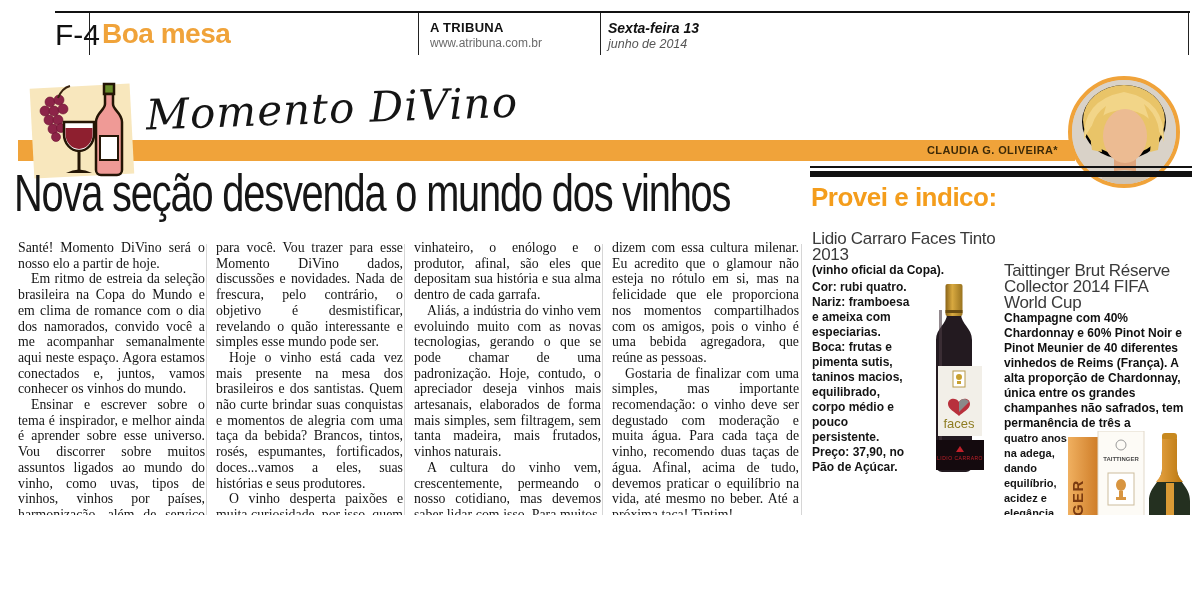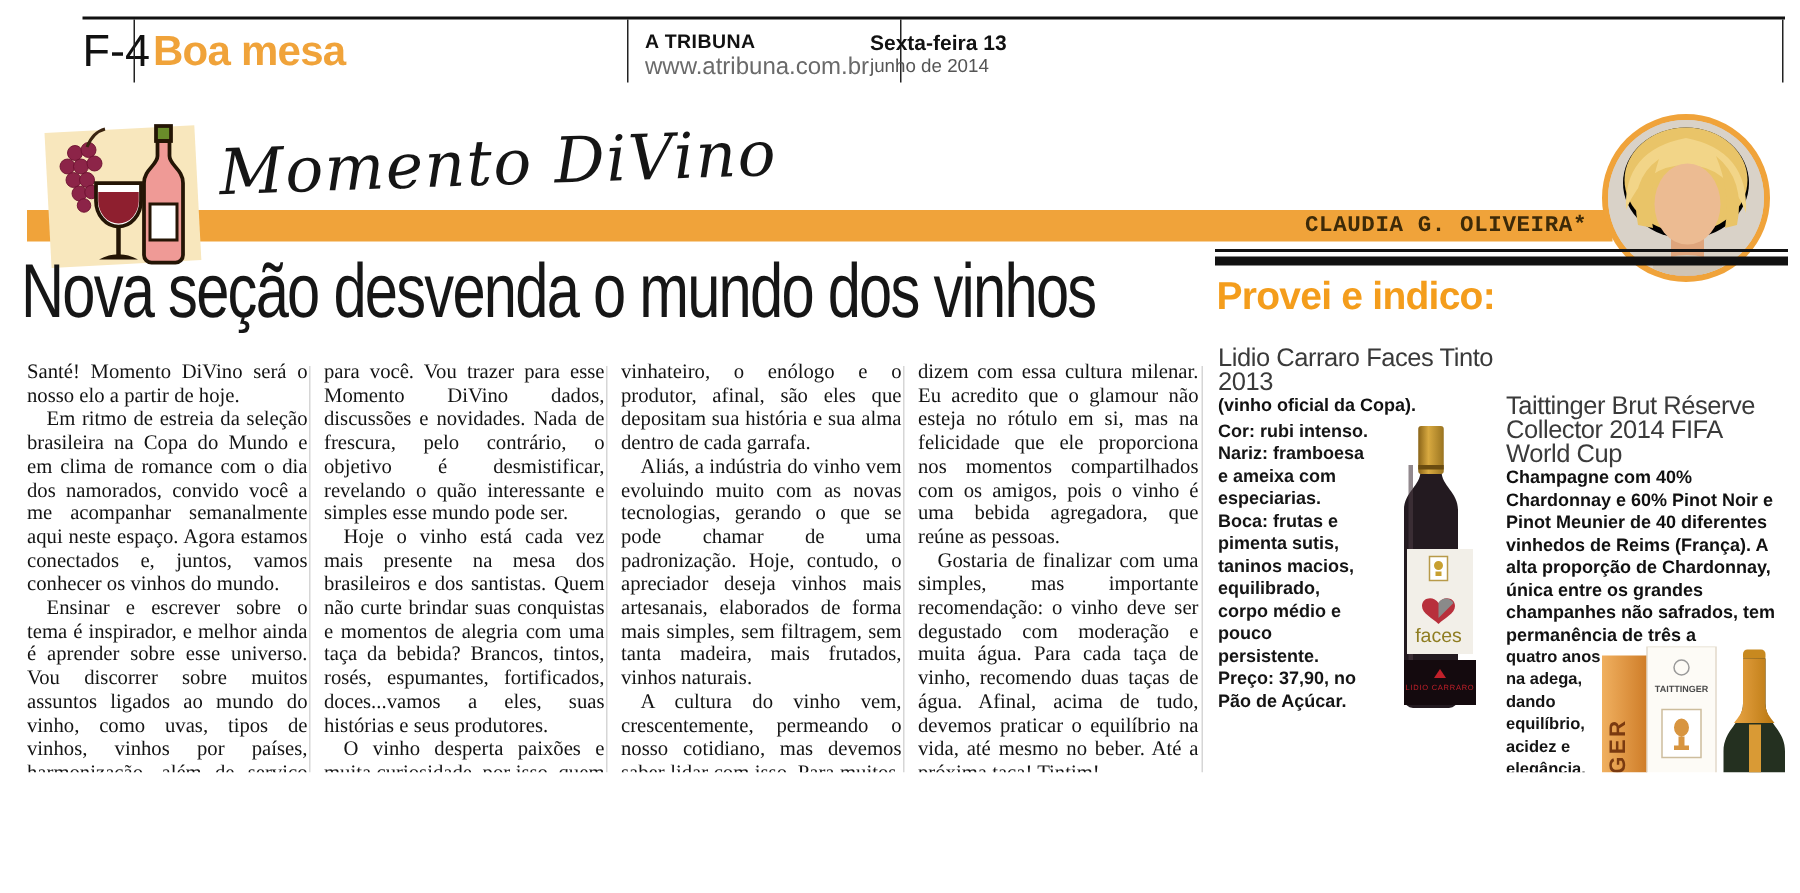--- a/index.html
+++ b/index.html
@@ -10,32 +10,32 @@
   }
   
   .mast-rule { position:absolute; left:55px; top:11px; width:1135px; height:2px; background:#111; }
   .vrule { position:absolute; top:13px; width:1px; height:42px; background:#222; }
   .pageno { position:absolute; left:55px; top:18px; font-family:"Liberation Sans",sans-serif;
             font-size:30px; font-weight:400; color:#111; letter-spacing:0; }
   .section-name { position:absolute; left:102px; top:18px; font-family:"Liberation Sans",sans-serif;
             font-size:28px; font-weight:bold; color:#f0a33a; letter-spacing:-0.5px; }
   .paper { position:absolute; left:430px; top:20px; font-family:"Liberation Sans",sans-serif; }
   .paper .name { font-size:13px; font-weight:bold; color:#111; letter-spacing:0.3px; }
-  .paper .url  { font-size:16px; color:#6a6a6a; margin-top:1px; }
-  .dateblock { position:absolute; left:580px; top:20px; font-family:"Liberation Sans",sans-serif; }
+  .paper .url  { font-size:12px; color:#6a6a6a; margin-top:1px; }
+  .dateblock { position:absolute; left:608px; top:20px; font-family:"Liberation Sans",sans-serif;font-style:italic; }
   .dateblock .d1 { font-size:14px; font-weight:bold; color:#111; }
   .dateblock .d2 { font-size:12.5px; color:#555; margin-top:1px; }
   
   .orange-bar { position:absolute; left:18px; top:140px; width:1057px; height:21px; background:#f0a33a; }
   .logo-art { position:absolute; left:28px; top:78px; width:110px; height:108px; }
   .logo-script { position:absolute; left:146px; top:84px; font-family:"DejaVu Serif",serif;
                  font-style:italic; font-weight:500; font-size:42px; color:#151515;
                  transform:rotate(-2deg); letter-spacing:1px; white-space:nowrap; }
   .author-credit { position:absolute; left:700px; top:140px; width:358px; height:21px;
-                   font-family:Liberation Mono, monospace; font-size:15px; font-weight:bold;
+                   font-family:Liberation Sans, sans-serif; font-size:11px; font-weight:bold;
                    color:#3d2a08; text-align:right; line-height:21px; letter-spacing:0.4px; }
   .author-photo { position:absolute; left:1068px; top:76px; width:112px; height:112px;
                   border-radius:50%; overflow:hidden; border:4px solid #f0a33a; background:#d8d0c6; }
   
   .headline { position:absolute; left:14px; top:164px; width:1000px; height:62px;
               font-family:"Liberation Sans",sans-serif; font-size:51px; font-weight:400;
               color:#161616; letter-spacing:-1.5px; white-space:nowrap;
               transform:scaleX(0.78); transform-origin:left top; }
   
   .sb-rule-thin  { position:absolute; left:810px; top:166px; width:382px; height:2px; background:#111; }
@@ -170,21 +170,21 @@
       <div>*SOMMELIER FORMADA PELA ABS-SP E CERTIFICADA NO WSET-LEVEL 3 WINE SPIRIT EDUCATION TRUST-LONDRES.</div>
       <div class="fn2">E-MAIL: MOMENTODIVINO@ATRIBUNA.COM.BR</div>
     </div>
   </div>
 
   <div class="review r1">
     <div class="rv-title">Lidio Carraro Faces Tinto 2013</div>
     <div class="rv-sub">(vinho oficial da Copa).</div>
     <div class="rv-row">
       <div class="rv-notes">
-        <p>Cor: rubi intenso.</p>
+        <p>Cor: rubi quatro.</p>
         <p>Nariz: framboesa e ameixa com especiarias.</p>
         <p>Boca: frutas e pimenta sutis, taninos macios, equilibrado, corpo médio e pouco persistente.</p>
         <p>Preço: 37,90, no Pão de Açúcar.</p>
       </div>
       <div class="r1-bottle">
         <svg viewBox="0 0 84 196" width="84" height="196" aria-hidden="true">
           <defs>
             <linearGradient id="gold" x1="0" y1="0" x2="1" y2="0">
               <stop offset="0" stop-color="#8a6418"></stop>
                 <stop offset="0.4" stop-color="#d8a940"></stop>

